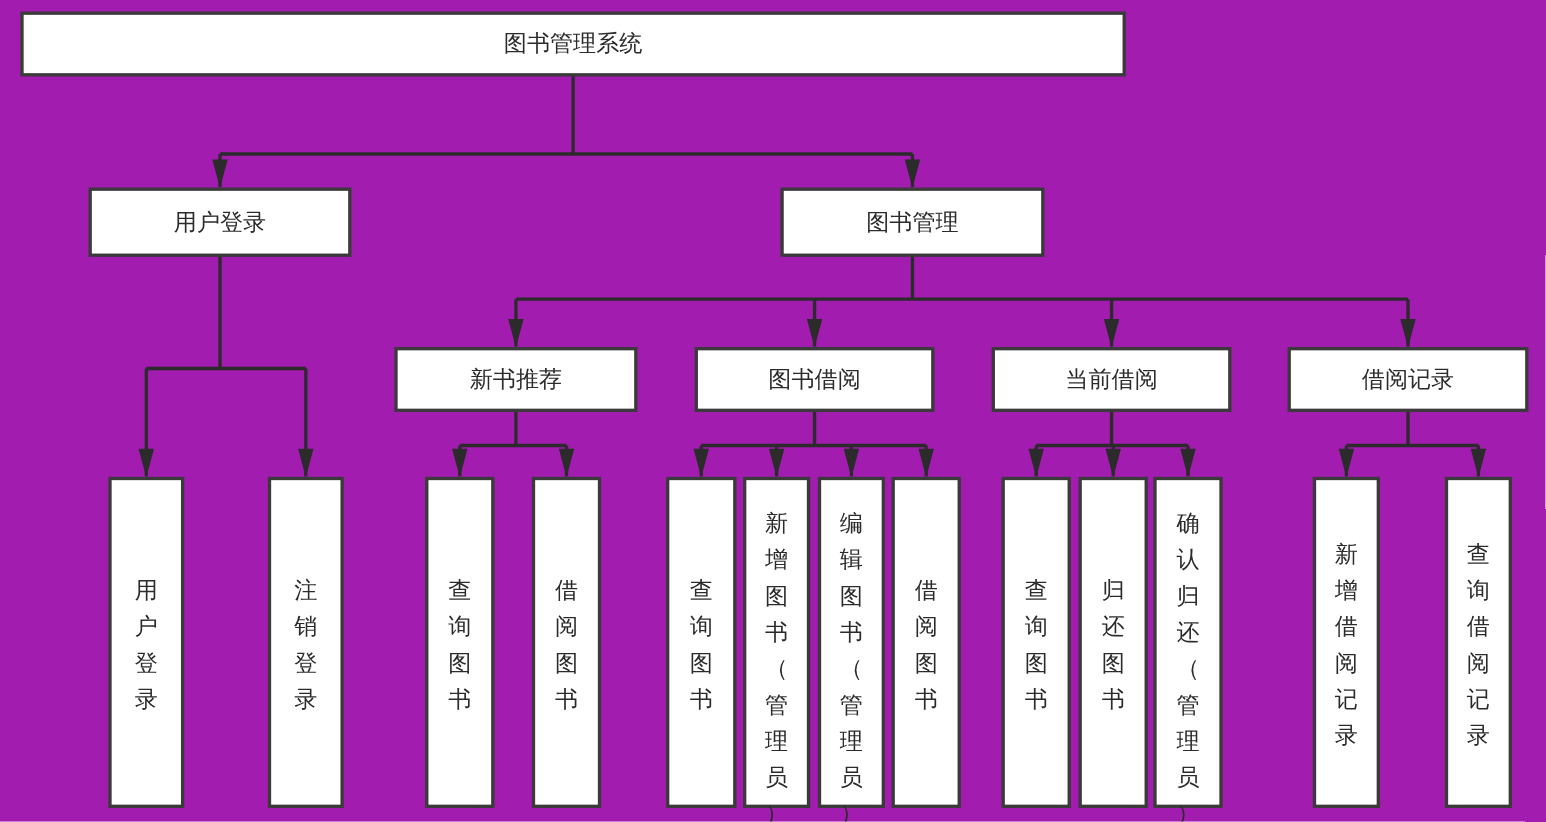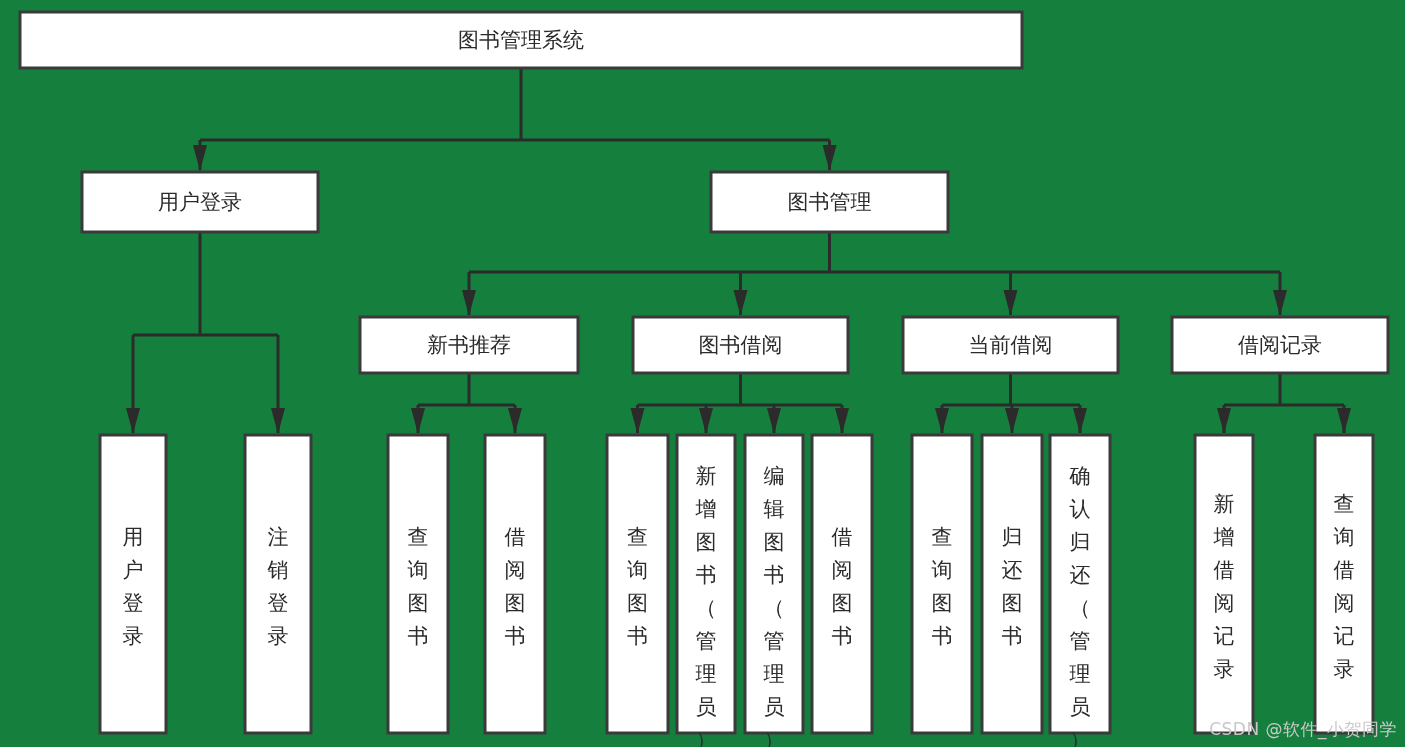--- a/index.html
+++ b/index.html
@@ -10,21 +10,21 @@
   body {
     width: 1405px;
     height: 747px;
     font-family: "DejaVu Sans", "Liberation Sans", sans-serif;
     overflow: hidden;
   }
   #diagram-root {
     position: relative;
     width: 1405px;
     height: 747px;
-    background: #15803d;
+    background: #a21caf;
   }
   svg.diagram-svg {
     position: absolute;
     left: 0;
     top: 0;
     width: 1405px;
     height: 747px;
     display: block;
   }
   .node-rect {
@@ -199,14 +199,13 @@
       </g>
       <g>
         <rect x="1195" y="435" width="58" height="298" class="node-rect"></rect>
         <text x="1224" class="node-label-vertical"><tspan x="1224" y="510.74">新</tspan><tspan x="1224" y="543.74">增</tspan><tspan x="1224" y="576.74">借</tspan><tspan x="1224" y="609.74">阅</tspan><tspan x="1224" y="642.74">记</tspan><tspan x="1224" y="675.74">录</tspan></text>
       </g>
       <g>
         <rect x="1315" y="435" width="58" height="298" class="node-rect"></rect>
         <text x="1344" class="node-label-vertical"><tspan x="1344" y="510.74">查</tspan><tspan x="1344" y="543.74">询</tspan><tspan x="1344" y="576.74">借</tspan><tspan x="1344" y="609.74">阅</tspan><tspan x="1344" y="642.74">记</tspan><tspan x="1344" y="675.74">录</tspan></text>
       </g>
     </svg>
-  <div class="watermark">CSDN @软件_小贺同学</div>
 </div>
 
 </body></html>

